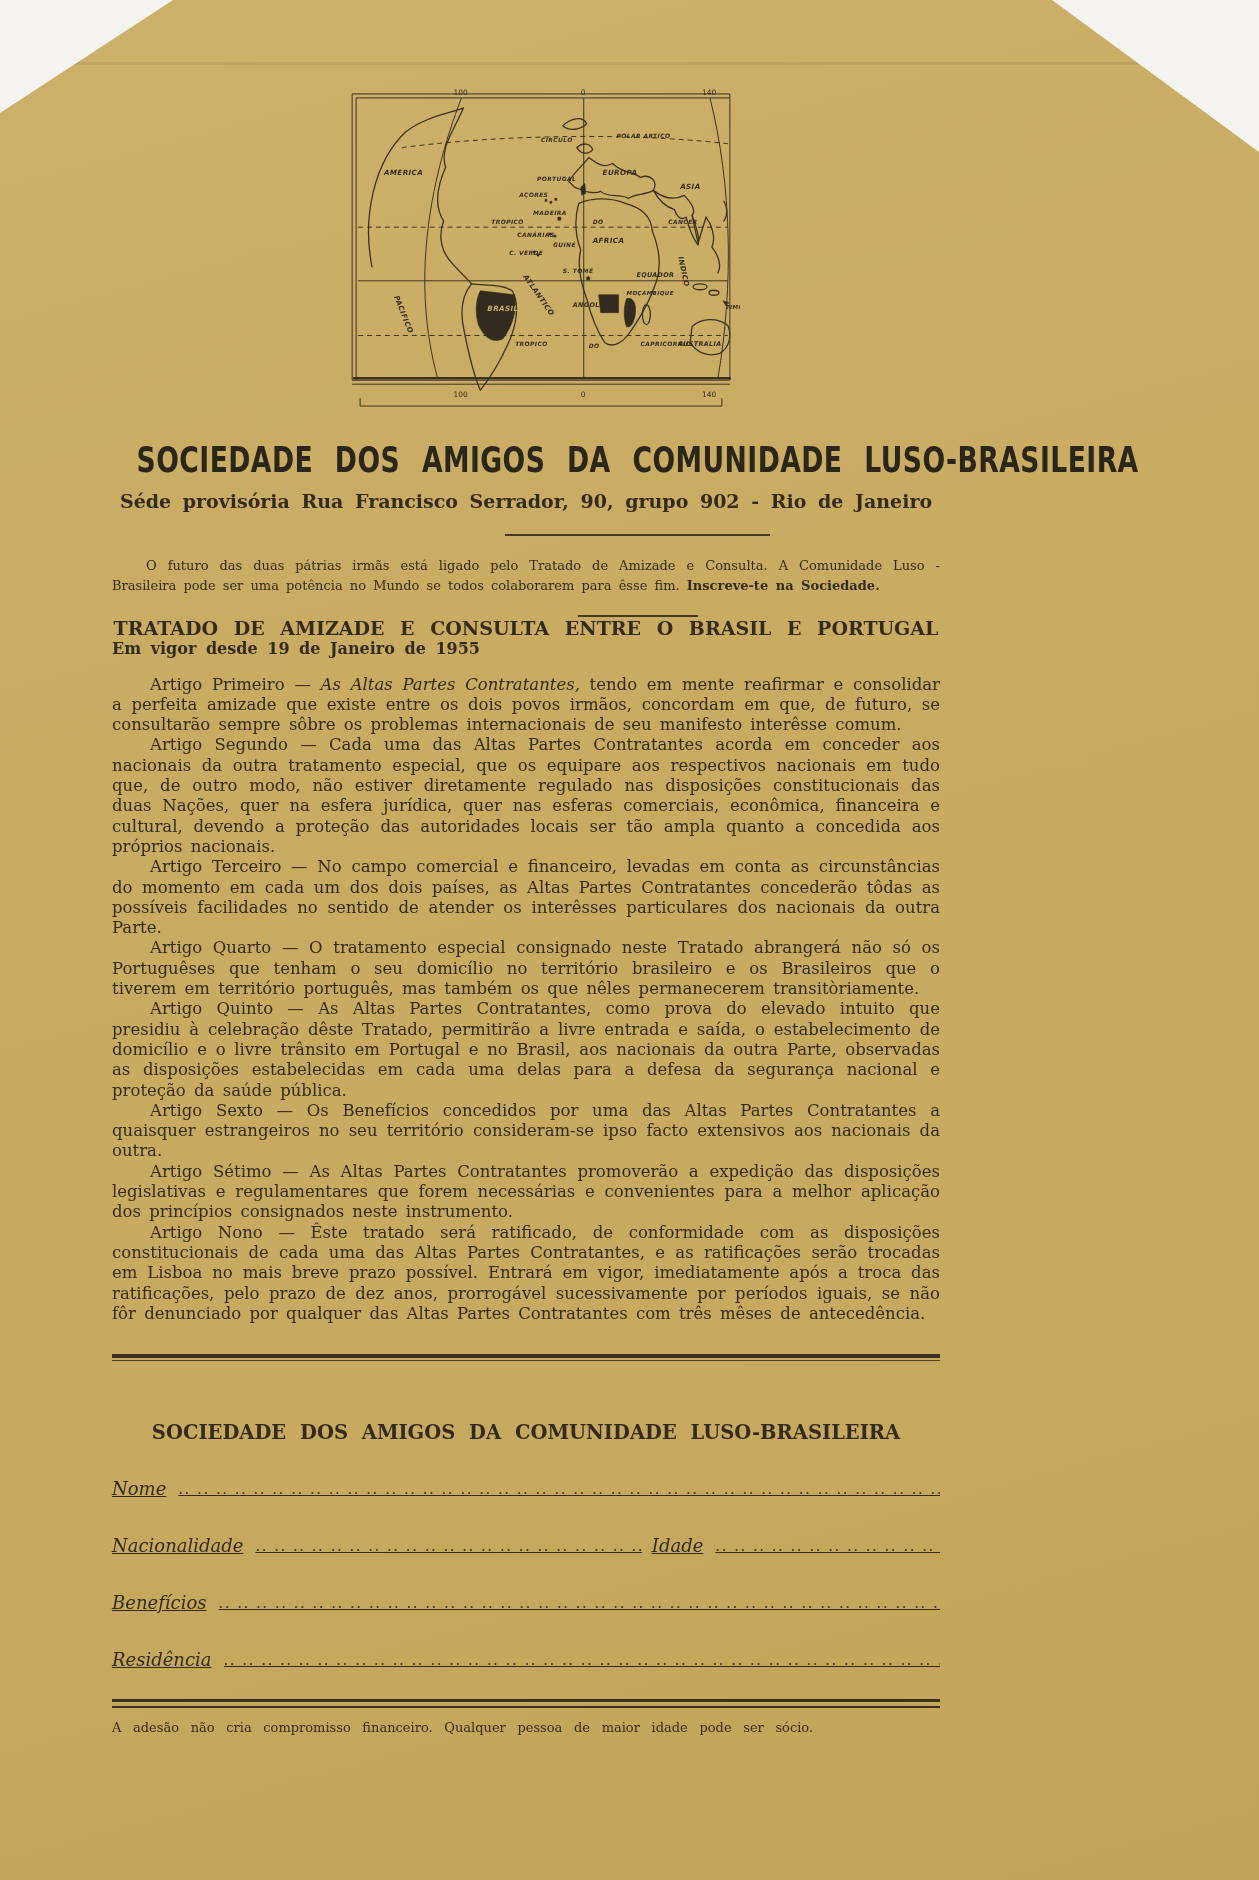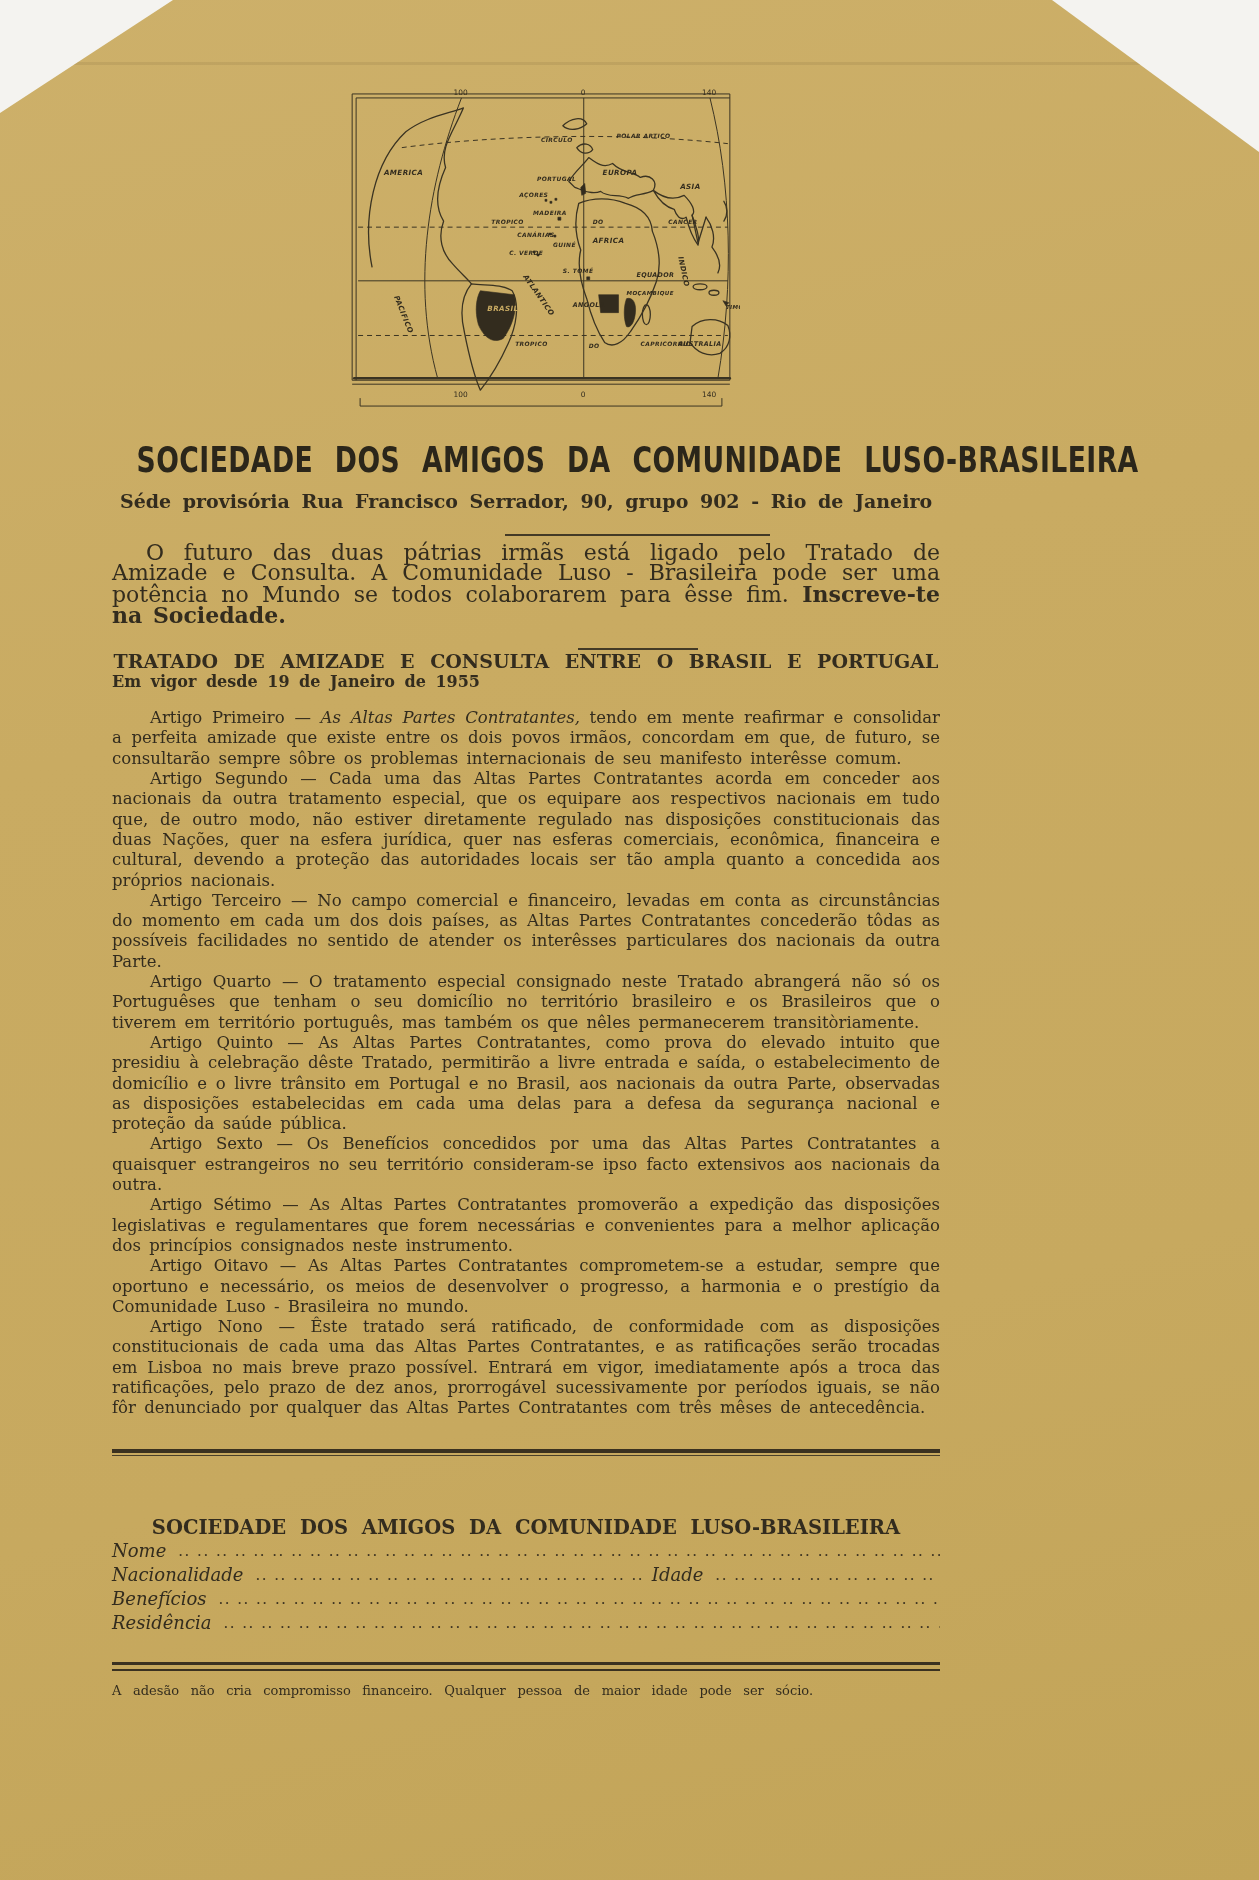--- a/index.html
+++ b/index.html
@@ -25,35 +25,35 @@
 
   
   .title-row{margin-top:26px;display:flex;justify-content:center;}
   .main-title{font-family:"DejaVu Sans", sans-serif;font-weight:700;font-size:31px;
               color:#2b261a;word-spacing:14px;letter-spacing:.5px;white-space:nowrap;
               transform:scale(.86,1.12);transform-origin:center;}
   .subtitle{margin-top:12px;text-align:center;font-weight:bold;font-size:19px;word-spacing:5px;}
   .rule-long{margin:22px auto 0;width:265px;border-top:2px solid #433a26;}
   .rule-short{margin:18px auto 0;width:120px;border-top:2px solid #433a26;}
 
-  .intro{margin-top:7px;font-size:22px;line-height:20.3px;text-align:justify;
+  .intro{margin-top:20px;font-size:13px;line-height:20.3px;text-align:justify;
          text-indent:34px;word-spacing:3px;}
   .intro b{word-spacing:3px;}
 
   .treaty-title{margin-top:0;text-align:center;font-weight:bold;font-size:19px;word-spacing:9px;}
   .treaty-sub{margin-top:0;text-align:left;font-weight:bold;font-size:16px;word-spacing:4px;}
 
   .articles{margin-top:17px;font-size:16.5px;line-height:20.3px;text-align:justify;word-spacing:3px;}
   .articles p{margin:0;text-indent:38px;}
 
   .rule-thick{margin-top:30px;border-top:4px solid #3a3120;border-bottom:1px solid #4a402a;height:2px;}
 
   .form-heading{margin-top:60px;text-align:center;font-weight:bold;font-size:19.5px;word-spacing:7px;}
-  .fline{display:flex;align-items:center;font-style:italic;font-size:18px;
-         line-height:24px;}
+  .fline{display:flex;align-items:center;font-style:italic;font-size:18px;margin-top:33px;
+         line-height:24px;text-decoration:underline;}
   .fline:first-of-type{margin-top:46px;}
   .dots{flex:1 1 0;overflow:hidden;white-space:nowrap;font-style:normal;font-size:15px;
         letter-spacing:1.5px;margin-left:12px;color:#3c3322;}
   .dots.mid{flex:1.72 1 0;}
   .fline .label2{margin-left:10px;}
 
   .rule-double{margin-top:27px;border-top:3px solid #3a3120;border-bottom:2px solid #3a3120;height:4px;}
   .footer-note{margin-top:12px;font-size:13px;word-spacing:7.5px;white-space:nowrap;}
 </style>
 </head>
@@ -161,21 +161,20 @@
     <div class="col treaty-sub">Em vigor desde 19 de Janeiro de 1955</div>
 
     <div class="col articles">
       <p><span>Artigo Primeiro — </span><i>As Altas Partes Contratantes,</i><span> tendo em mente reafirmar e consolidar a perfeita amizade que existe entre os dois povos irmãos, concordam em que, de futuro, se consultarão sempre sôbre os problemas internacionais de seu manifesto interêsse comum.</span></p>
       <p><span>Artigo Segundo — </span><i></i><span>Cada uma das Altas Partes Contratantes acorda em conceder aos nacionais da outra tratamento especial, que os equipare aos respectivos nacionais em tudo que, de outro modo, não estiver diretamente regulado nas disposições constitucionais das duas Nações, quer na esfera jurídica, quer nas esferas comerciais, econômica, financeira e cultural, devendo a proteção das autoridades locais ser tão ampla quanto a concedida aos próprios nacionais.</span></p>
       <p><span>Artigo Terceiro — </span><i></i><span>No campo comercial e financeiro, levadas em conta as circunstâncias do momento em cada um dos dois países, as Altas Partes Contratantes concederão tôdas as possíveis facilidades no sentido de atender os interêsses particulares dos nacionais da outra Parte.</span></p>
       <p><span>Artigo Quarto — </span><i></i><span>O tratamento especial consignado neste Tratado abrangerá não só os Portuguêses que tenham o seu domicílio no território brasileiro e os Brasileiros que o tiverem em território português, mas também os que nêles permanecerem transitòriamente.</span></p>
       <p><span>Artigo Quinto — </span><i></i><span>As Altas Partes Contratantes, como prova do elevado intuito que presidiu à celebração dêste Tratado, permitirão a livre entrada e saída, o estabelecimento de domicílio e o livre trânsito em Portugal e no Brasil, aos nacionais da outra Parte, observadas as disposições estabelecidas em cada uma delas para a defesa da segurança nacional e proteção da saúde pública.</span></p>
       <p><span>Artigo Sexto — </span><i></i><span>Os Benefícios concedidos por uma das Altas Partes Contratantes a quaisquer estrangeiros no seu território consideram-se ipso facto extensivos aos nacionais da outra.</span></p>
       <p><span>Artigo Sétimo — </span><i></i><span>As Altas Partes Contratantes promoverão a expedição das disposições legislativas e regulamentares que forem necessárias e convenientes para a melhor aplicação dos princípios consignados neste instrumento.</span></p>
-      <p><span>Artigo Oitavo — </span><i></i><span>As Altas Partes Contratantes comprometem-se a estudar, sempre que oportuno e necessário, os meios de desenvolver o progresso, a harmonia e o prestígio da Comunidade Luso - Brasileira no mundo.</span></p>
       <p><span>Artigo Nono — </span><i></i><span>Êste tratado será ratificado, de conformidade com as disposições constitucionais de cada uma das Altas Partes Contratantes, e as ratificações serão trocadas em Lisboa no mais breve prazo possível. Entrará em vigor, imediatamente após a troca das ratificações, pelo prazo de dez anos, prorrogável sucessivamente por períodos iguais, se não fôr denunciado por qualquer das Altas Partes Contratantes com três mêses de antecedência.</span></p>
     </div>
 
     <div class="col rule-thick"></div>
 
     <div class="col form-heading">SOCIEDADE DOS AMIGOS DA COMUNIDADE LUSO-BRASILEIRA</div>
 
     <div class="col fline">
       <span class="label">Nome</span>
       <span class="dots">.. .. .. .. .. .. .. .. .. .. .. .. .. .. .. .. .. .. .. .. .. .. .. .. .. .. .. .. .. .. .. .. .. .. .. .. .. .. .. .. .. .. .. .. .. .. .. .. .. .. .. .. .. .. .. .. .. .. .. .. .. .. .. .. .. .. .. .. .. ..</span>

